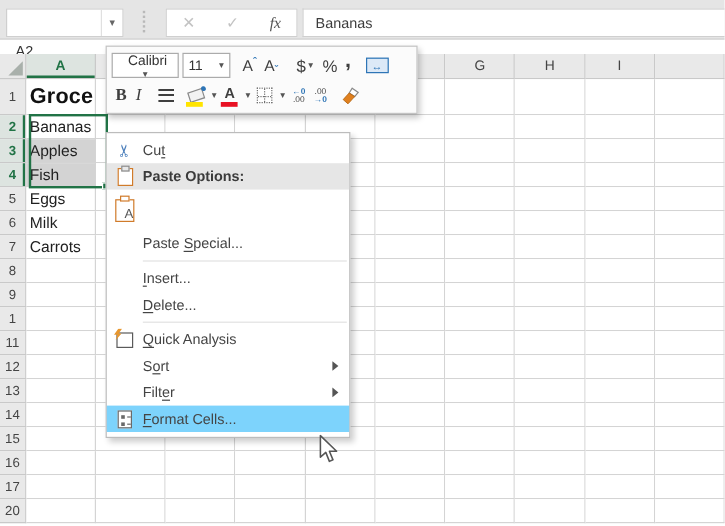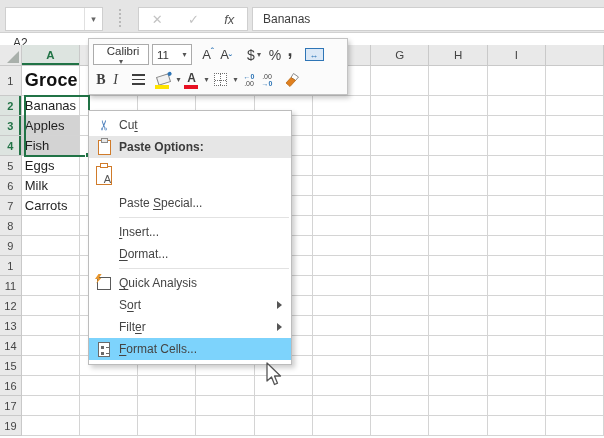--- a/index.html
+++ b/index.html
@@ -8,21 +8,21 @@
   #app{position:relative;width:604px;height:438px;overflow:hidden;background:#fff;-webkit-font-smoothing:antialiased;}
 
   
   .fbar{position:absolute;left:0;top:0;width:604px;height:33px;background:#e5e5e5;border-bottom:1px solid #d1d1d1;box-sizing:border-box;}
   .namebox{position:absolute;left:5px;top:7px;width:98px;height:24px;background:#fff;border:1px solid #cfcfcf;box-sizing:border-box;display:flex;align-items:center;}
   .namebox .nb-text{flex:1;padding-left:7px;font-size:12px;color:#333;margin-top:48px;}
   .nb-caret{width:17px;height:100%;display:flex;align-items:center;justify-content:center;border-left:1px solid #e0e0e0;color:#666;font-size:9px;}
   .dotsep{position:absolute;left:119px;top:9px;height:18px;width:2px;border-left:2px dotted #b9b9b9;}
   .fxgroup{position:absolute;left:138px;top:7px;width:110px;height:24px;background:#fff;border:1px solid #cfcfcf;box-sizing:border-box;display:flex;align-items:center;justify-content:space-around;}
   .fx-cancel,.fx-enter{color:#c3c3c3;font-size:13px;}
-  .fx-label{font-family:Liberation Sans, sans-serif;font-style:italic;font-size:13px;color:#555;text-align:right;}
+  .fx-label{font-family:Liberation Serif, serif;font-style:italic;font-size:13px;color:#555;text-align:right;}
   .formulabox{position:absolute;left:252px;top:7px;right:0;height:24px;background:#fff;border:1px solid #cfcfcf;border-right:none;box-sizing:border-box;display:flex;align-items:center;}
   .formulabox .f-text{padding-left:10px;font-size:12px;color:#3c3c3c;}
 
   
   #sheet{position:absolute;left:0;top:45px;width:604px;bottom:0;overflow:hidden;background:#fff;}
   .hrow{display:flex;height:21px;}
   .corner{width:24px;height:21px;background:#e9e9e9;border-right:1px solid var(--hdr-line);border-bottom:1px solid var(--hdr-line);box-sizing:border-box;position:relative;}
   .corner .tri{position:absolute;right:2px;bottom:2px;width:0;height:0;border-left:12px solid transparent;border-bottom:12px solid #a9b0ab;}
   .colh{width:64px;height:21px;background:#e9e9e9;border-right:1px solid var(--hdr-line);border-bottom:1px solid var(--hdr-line);box-sizing:border-box;display:flex;align-items:center;justify-content:center;font-size:11.5px;color:#444;}
   .colh.sel{background:#dde4e0;color:var(--green);box-shadow:inset 0 -2px 0 var(--green);font-weight:bold;}
@@ -354,21 +354,21 @@
         <div class="cell"></div>
         <div class="cell"></div>
         <div class="cell"></div>
         <div class="cell"></div>
         <div class="cell"></div>
         <div class="cell"></div>
         <div class="cell"></div>
         <div class="cell"></div>
       </div>
       <div class="grow">
-        <div class="rowh">19</div>
+        <div class="rowh">20</div>
         <div class="cell"></div>
         <div class="cell"></div>
         <div class="cell"></div>
         <div class="cell"></div>
         <div class="cell"></div>
         <div class="cell"></div>
         <div class="cell"></div>
         <div class="cell"></div>
         <div class="cell"></div>
         <div class="cell"></div>
@@ -485,21 +485,21 @@
         <span class="mi-iconcol"></span>
         <span class="mi-label"><span>Paste </span><span class="u">S</span><span>pecial...</span></span>
       </div>
       <div class="msep"></div>
       <div class="mi">
         <span class="mi-iconcol"></span>
         <span class="mi-label"><span></span><span class="u">I</span><span>nsert...</span></span>
       </div>
       <div class="mi">
         <span class="mi-iconcol"></span>
-        <span class="mi-label"><span></span><span class="u">D</span><span>ormat...</span></span>
+        <span class="mi-label"><span></span><span class="u">D</span><span>elete...</span></span>
       </div>
       <div class="msep"></div>
       <div class="mi">
         <span class="mi-iconcol">
           <span class="quick-analysis-icon"></span>
         </span>
         <span class="mi-label"><span></span><span class="u">Q</span><span>uick Analysis</span></span>
       </div>
       <div class="mi">
         <span class="mi-iconcol"></span>

